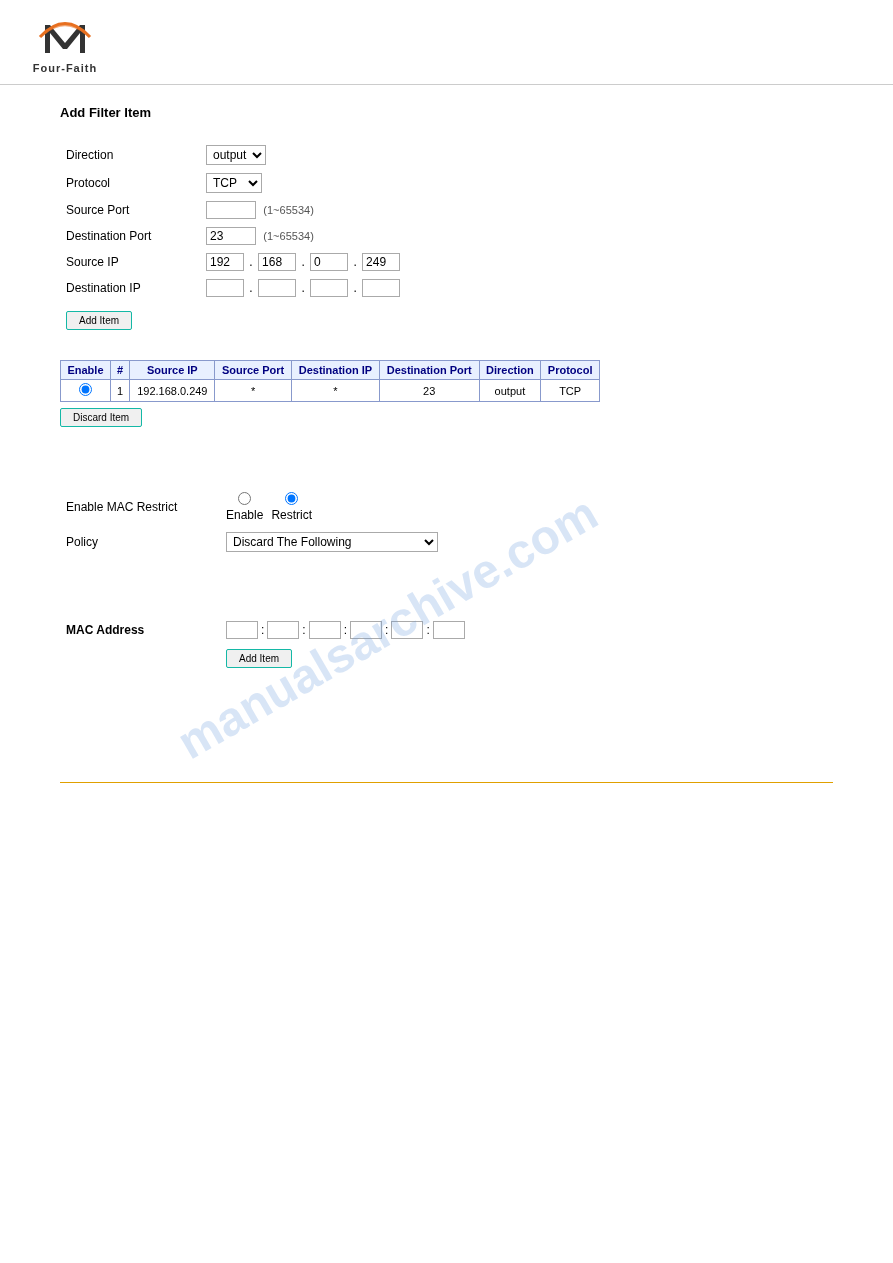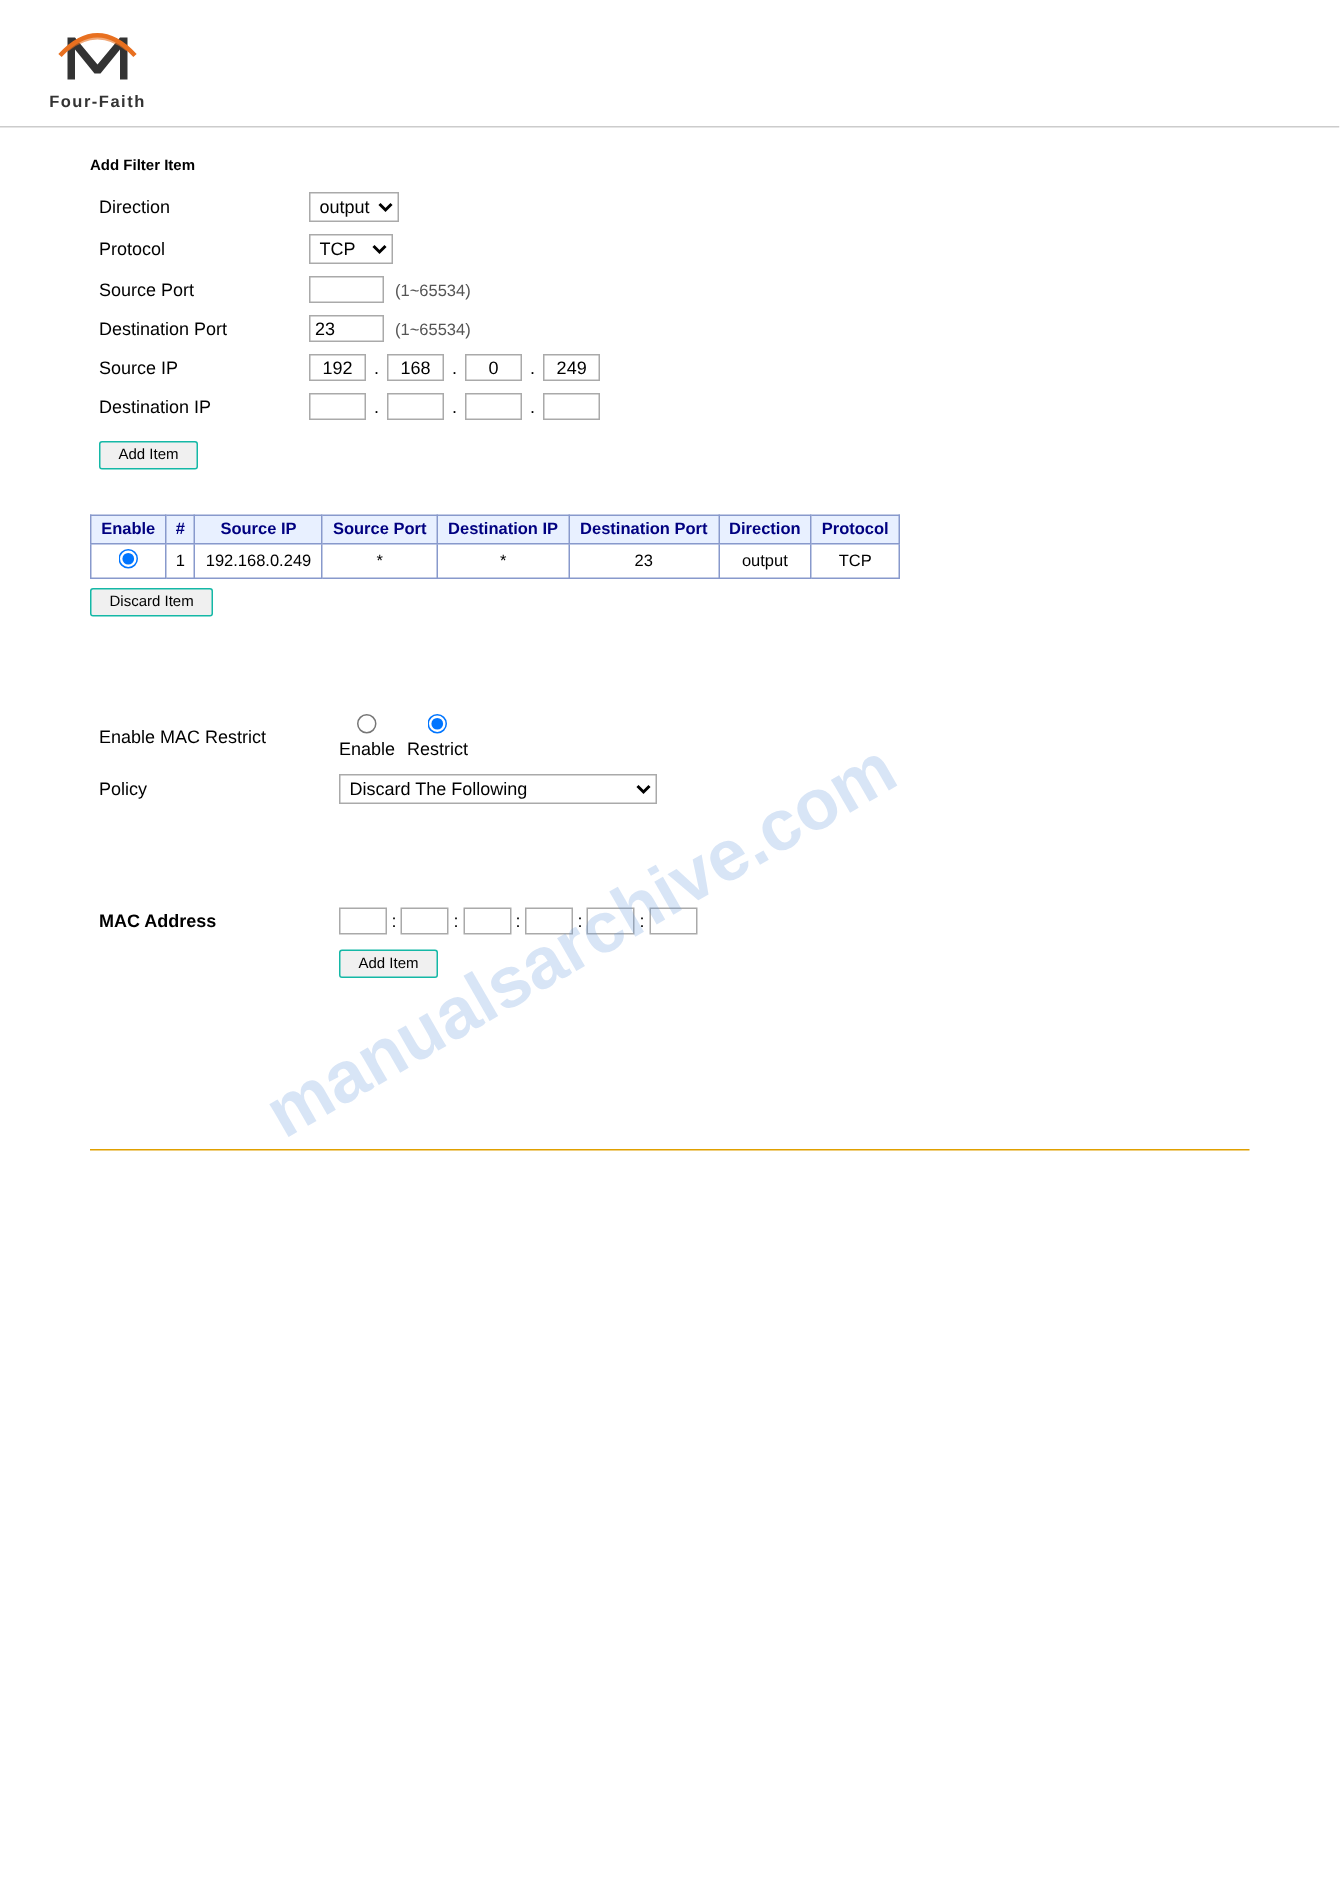--- a/index.html
+++ b/index.html
@@ -38,22 +38,22 @@
     }
 
     
     .main-content {
       padding: 20px 60px;
     }
 
     
     .section-title {
       font-weight: bold;
-      font-size: 10px;
-      margin-bottom: 8px;
+      font-size: 13px;
+      margin-bottom: 21px;
       color: #000;
     }
 
     .form-table {
       border-collapse: collapse;
       margin-bottom: 10px;
     }
     .form-table td {
       padding: 4px 6px;
       vertical-align: middle;
@@ -77,21 +77,21 @@
       font-size: 12px;
       border: 1px solid #aaa;
       padding: 1px 3px;
       background: #fff;
     }
     input.ip-part {
       width: 38px;
       font-size: 12px;
       border: 1px solid #aaa;
       padding: 1px 3px;
-      text-align: center;
+      text-align: left;
     }
     input.port-input {
       width: 50px;
     }
     .hint-text {
       font-size: 11px;
       color: #555;
       margin-left: 4px;
     }
     .ip-separator {

